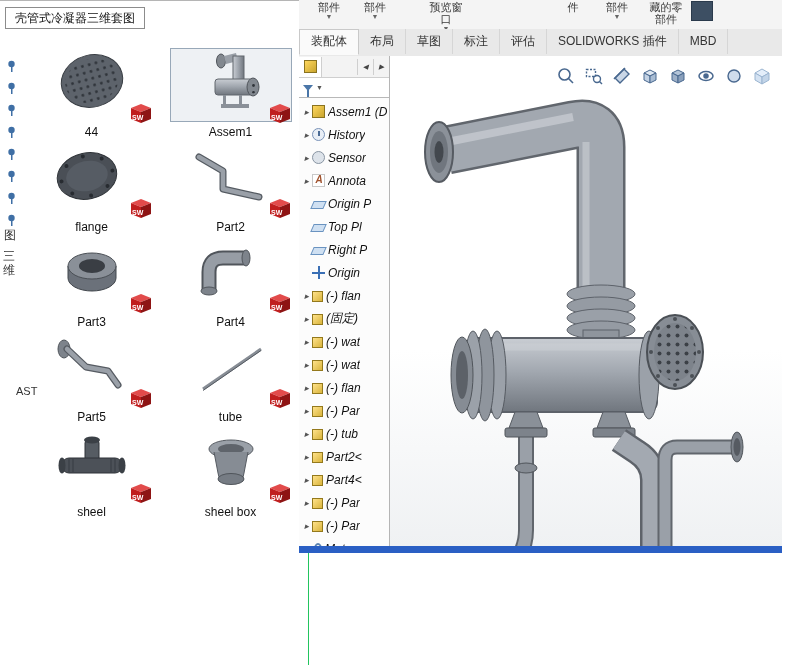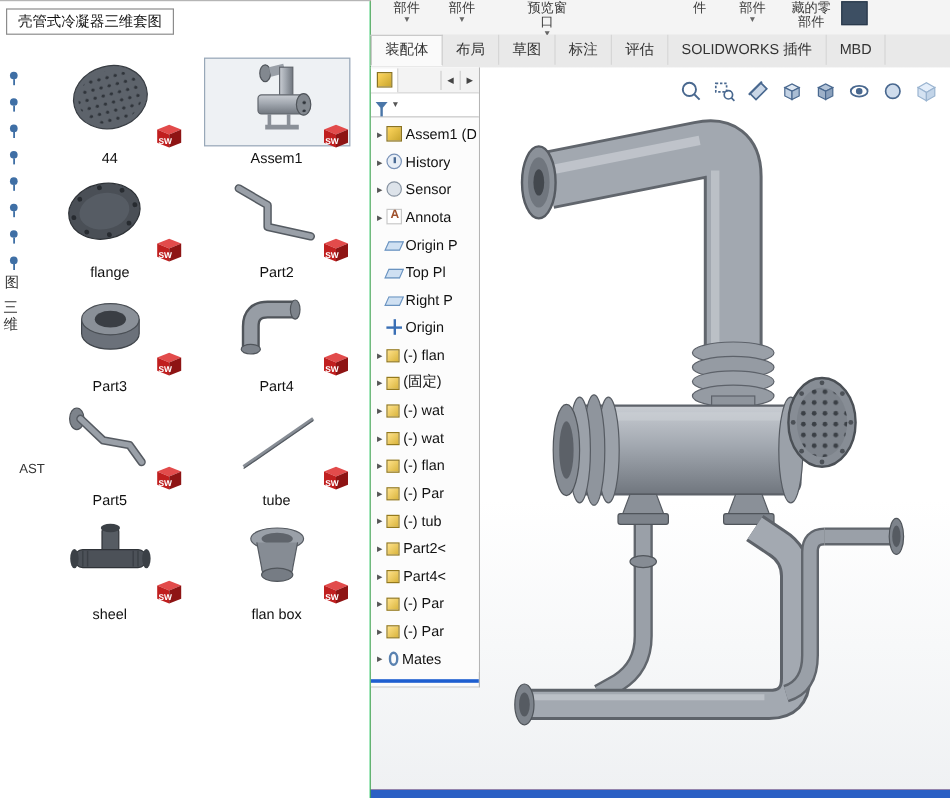--- a/index.html
+++ b/index.html
@@ -1,39 +1,39 @@
 <!DOCTYPE html>
 <html><head>
 <meta charset="utf-8">
 <style>
   html,body{margin:0;padding:0;background:#fff;}
   #app{position:relative;width:792px;height:665px;font-family:"Liberation Sans",sans-serif;overflow:hidden;background:#fff;}
   
-  #explorer{position:absolute;left:0;top:0;width:308px;height:665px;background:#fff;border-top:1px solid #b5b5b5;border-right:5px solid #22c55e;}
+  #explorer{position:absolute;left:0;top:0;width:308px;height:665px;background:#fff;border-top:1px solid #b5b5b5;border-right:1px solid #22c55e;}
   .exp-title{position:absolute;left:5px;top:6px;height:20px;line-height:20px;padding:0 9px;border:1px solid #8c8c8c;background:#fff;font-size:12px;color:#111;white-space:nowrap;}
   .pins{position:absolute;left:6px;top:58px;display:flex;flex-direction:column;gap:9px;}
   .pins span{width:12px;height:13px;display:block;}
   .side-label{position:absolute;font-size:12px;color:#333;}
   .side-label.v{width:13px;word-break:break-all;line-height:14px;}
   .grid{position:absolute;left:22px;top:44px;width:278px;display:grid;grid-template-columns:1fr 1fr;grid-auto-rows:95px;}
   .cell{display:flex;flex-direction:column;align-items:center;justify-content:flex-start;padding-top:3px;}
   .thumbwrap{position:relative;width:120px;height:72px;display:flex;align-items:center;justify-content:center;border:1px solid transparent;}
   .cell.sel .thumbwrap{border:1px solid #98a8b8;background:#eef1f4;}
   .fname{margin-top:3px;font-size:12px;color:#111;text-align:center;white-space:nowrap;}
   .swbadge{position:absolute;right:-2px;bottom:-4px;width:27px;height:25px;}
   
-  #swpane{position:absolute;left:309px;top:0;width:483px;height:665px;background:#b91c1c;}
+  #swpane{position:absolute;left:299px;top:0;width:483px;height:553px;background:#0ea5e9;}
   .ribbon{position:absolute;left:0;top:0;right:0;height:29px;background:#f4f4f4;border-bottom:1px solid #dcdcdc;}
   .rbtn{position:absolute;top:1px;text-align:center;font-size:11px;color:#3a3a3a;line-height:12px;cursor:default;}
   .rbtn .rarrow{font-size:7px;color:#666;line-height:8px;}
   .ribbon-dark{position:absolute;left:392px;top:1px;width:20px;height:18px;background:#3d4f63;border:1px solid #2a3a4c;}
   .tabsbar{position:absolute;left:0;top:29px;right:0;height:27px;background:#e9e9e9;border-bottom:1px solid #c9c9c9;display:flex;align-items:flex-start;}
   .tab{padding:0 11px;line-height:25px;height:25px;font-size:12px;color:#333;border-right:1px solid #d6d6d6;white-space:nowrap;}
   .tab.active{background:#fafafa;border:1px solid #c9c9c9;border-bottom:1px solid #fafafa;line-height:23px;height:24px;}
-  .viewport{position:absolute;left:0;right:0;top:56px;bottom:7px;background:linear-gradient(#ffffff 60%,#eff1f3);overflow:hidden;}
+  .viewport{position:absolute;left:0;right:0;top:56px;bottom:7px;background:linear-gradient(#ffffff 60%,#eff1f3);overflow:hidden;font-style:italic;}
   .statusbar{position:absolute;left:0;right:0;bottom:0;height:7px;background:#2a5fc4;}
   
   .hud{position:absolute;top:10px;right:10px;display:flex;gap:8px;}
   .hud span{width:20px;height:20px;display:block;}
   
   .fmgr{position:absolute;left:0;top:0;width:90px;background:#fcfcfc;border-right:1px solid #b5b5b5;border-bottom:1px solid #cfcfcf;}
   .fm-tabs{height:21px;display:flex;align-items:center;border-bottom:1px solid #cfcfcf;background:#f3f3f3;}
   .fm-tab{width:22px;height:20px;background:#fff;border-right:1px solid #cfcfcf;display:flex;align-items:center;justify-content:center;}
   .fm-nav{margin-left:auto;display:flex;}
   .fm-nav span{width:15px;height:16px;border-left:1px solid #cfcfcf;font-size:7px;color:#444;display:flex;align-items:center;justify-content:center;}
@@ -324,21 +324,21 @@
                 <path d="M33,24 L37,45 Q37,53 50,53 Q63,53 63,45 L67,24" fill="#868c94" stroke="#565b62"></path>
                 <ellipse cx="50" cy="51" rx="13" ry="5.5" fill="#767c84" stroke="#50555b"></ellipse>
               </svg></span>
           <span class="swbadge"><svg width="27" height="25" viewBox="0 0 27 25">
                 <polygon points="4,8 14,4 24,8 14,12" fill="#e24b4b"></polygon>
                 <polygon points="4,8 14,12 14,23 4,19" fill="#c01f1f"></polygon>
                 <polygon points="14,12 24,8 24,19 14,23" fill="#8e1414"></polygon>
                 <text x="5" y="20" font-size="7" font-weight="bold" fill="#fff">SW</text>
               </svg></span>
         </div>
-        <div class="fname">flan box</div>
+        <div class="fname">sheel box</div>
       </div>
 
     </div>
   </div>
 
   <div id="swpane">
 
     <div class="ribbon">
       <div class="rbtn" style="left:12px;width:36px">
           <div>部件</div>

